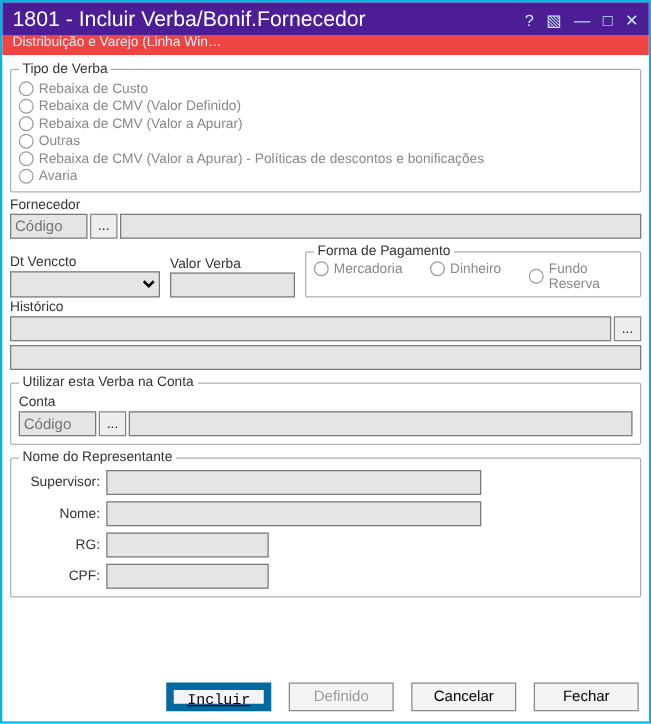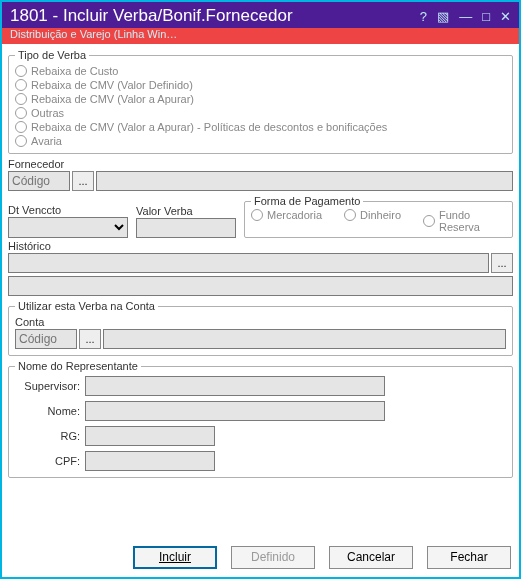--- a/index.html
+++ b/index.html
@@ -22,21 +22,21 @@
   .ro-blue { background:#c7d3e0; }
   fieldset { border: 1px solid #b0b0b0; padding: 4px 6px 6px 6px; margin-bottom:4px; border-radius:2px;}
   legend { color:#333; padding:0 3px; font-size:11px;}
   .radio-row { display:flex; align-items:center; gap:4px; color:#888;}
   .radio { width:12px; height:12px; border:1px solid #9c9c9c; border-radius:50%; display:inline-block; flex:none;}
   .radios-h { display:flex; gap:22px; color:#888; align-items:flex-start;}
   .btn-ell { width:22px; height:20px; border:1px solid #888; background:#eee; display:inline-flex; align-items:center; justify-content:center; font-size:11px; color:#222;}
   .hr-field { display:flex; flex-direction:column; }
   .bottom-buttons { display:flex; justify-content:flex-end; gap:14px; padding:4px 2px 2px; margin-top:auto;}
   .btn { min-width:84px; height:23px; border:1px solid #8a8a8a; background:#f4f4f4; font-family:inherit; font-size:12px; text-align:center; line-height:19px;}
-  .btn.primary { border:2px solid #0369a1; line-height:17px;}
+  .btn.primary { border:6px solid #0369a1; line-height:17px;font-family:Liberation Mono, monospace;}
   .btn.disabled { color:#9a9a9a; }
   .grid-form { display:grid; grid-template-columns: 65px 1fr; row-gap:5px; column-gap:5px; align-items:center;}
   .grid-form .glbl { text-align:right; color:#333; }
 </style>
 </head>
 <body>
 
 <div class="window">
   <div class="titlebar">
     <div class="title">1801 - Incluir Verba/Bonif.Fornecedor</div>

